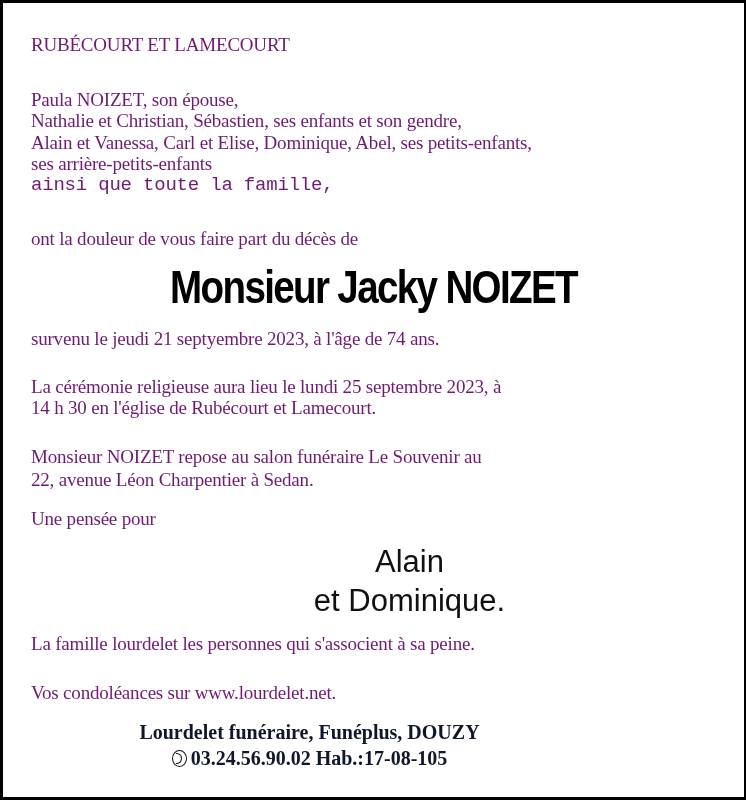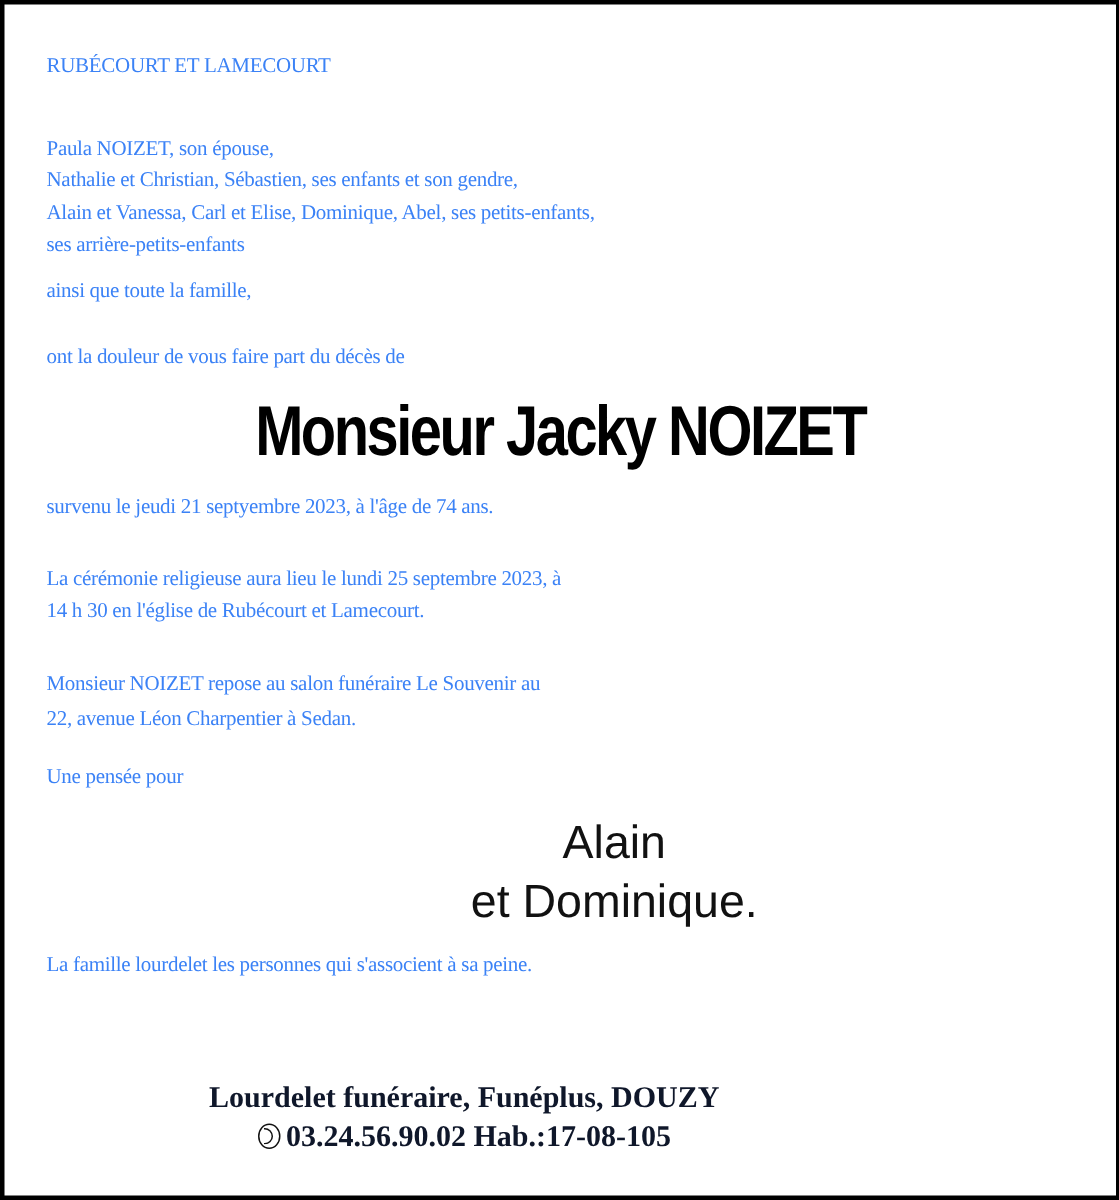--- a/index.html
+++ b/index.html
@@ -20,24 +20,24 @@
       border-top: 3px solid #000;
       border-left: 3px solid #000;
       border-right: 2px solid #000;
       border-bottom: 3px solid #000;
       background: #fff;
       color: #111;
       font-family: "Liberation Serif", "DejaVu Serif", serif;
     }
     .serif {
       font-family: "Liberation Serif", "DejaVu Serif", serif;
-      font-size: 14px;
+      font-size: 19px;
       line-height: 22px;
       letter-spacing: -0.2px;
-      color: #3b82f6;
+      color: #701a75;
       position: absolute;
       left: 28px;
       white-space: nowrap;
     }
     .headline {
       position: absolute;
       left: 0;
       width: 741px;
       text-align: center;
       top: 256px;
@@ -100,21 +100,21 @@
 
 <div class="frame">
 
   <div class="serif" style="top:31px;">RUBÉCOURT ET LAMECOURT</div>
 
   <div>
     <div class="serif" style="top:86px;">Paula NOIZET, son épouse,</div>
     <div class="serif" style="top:107px;">Nathalie et Christian, Sébastien, ses enfants et son gendre,</div>
     <div class="serif" style="top:129px;">Alain et Vanessa, Carl et Elise, Dominique, Abel, ses petits-enfants,</div>
     <div class="serif" style="top:150px;">ses arrière-petits-enfants</div>
-    <div class="serif" style="top:181px;">ainsi que toute la famille,</div>
+    <div class="serif" style="top:171px;font-family:Liberation Mono, monospace;">ainsi que toute la famille,</div>
   </div>
 
   <div class="serif" style="top:225px;text-align:center;">ont la douleur de vous faire part du décès de</div>
 
   <div class="headline">Monsieur Jacky NOIZET</div>
 
   <div class="serif" style="top:325px;">survenu le jeudi 21 septyembre 2023, à l'âge de 74 ans.</div>
 
   <div>
     <div class="serif" style="top:373px;">La cérémonie religieuse aura lieu le lundi 25 septembre 2023, à</div>
@@ -128,20 +128,21 @@
 
   <div class="serif" style="top:505px;">Une pensée pour</div>
 
   <div>
     <div class="thought-names" style="top:541px;">Alain</div>
     <div class="thought-names" style="top:580px;">et Dominique.</div>
   </div>
 
   <div class="serif" style="top:630px;">La famille lourdelet les personnes qui s'associent à sa peine.</div>
 
+  <div class="serif" style="top:679px;">Vos condoléances sur www.lourdelet.net.</div>
 
   <div>
     <div class="footer-line" style="top:717px;">Lourdelet funéraire, Funéplus, DOUZY</div>
     <div class="footer-line" style="top:743px;">
       <span class="phone-icon"></span><span>03.24.56.90.02 Hab.:17-08-105</span>
     </div>
   </div>
 
 </div>
 

